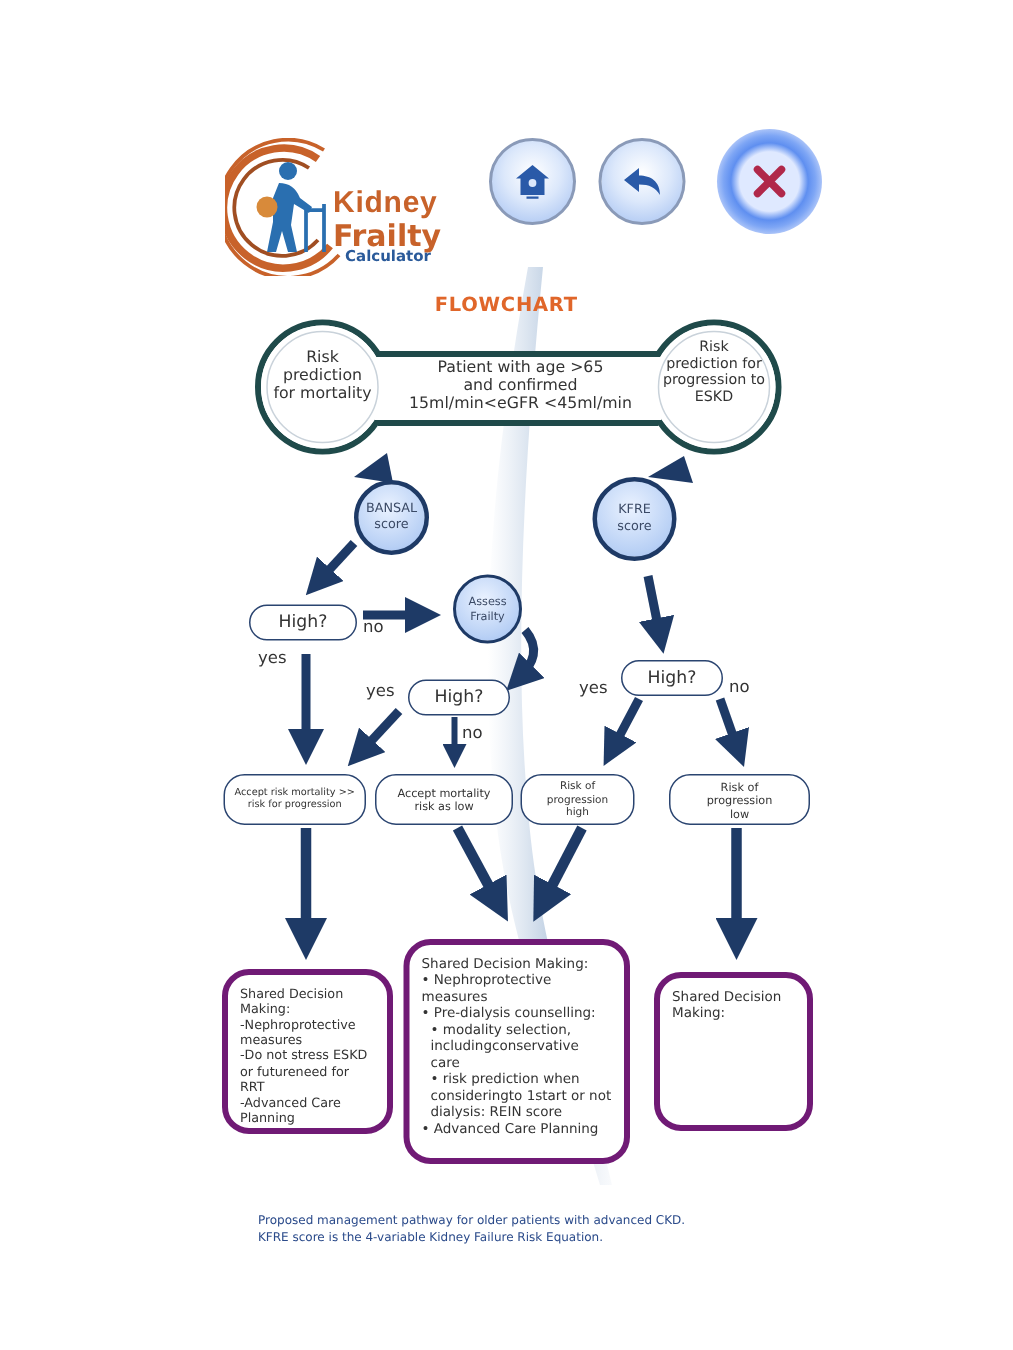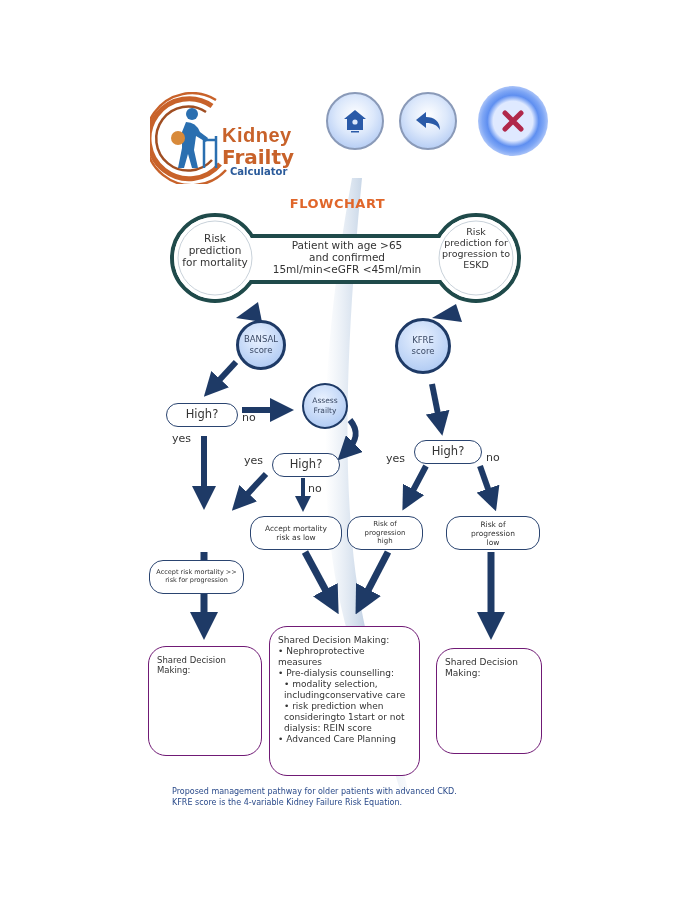--- a/index.html
+++ b/index.html
@@ -11,24 +11,24 @@
   .logo-calc{position:absolute;left:230px;top:166px;font-size:10px;font-weight:bold;color:#2a5a9a;}
   .navbtn{position:absolute;border-radius:50%;display:flex;align-items:center;justify-content:center;cursor:pointer;}
   .navbtn.home{left:326px;top:92px;width:58px;height:58px;background:radial-gradient(circle at 50% 40%,#ffffff 0%,#dce8fb 45%,#9fbdf0 100%);border:2px solid #8a9ab8;box-sizing:border-box;}
   .navbtn.back{left:399px;top:92px;width:58px;height:58px;background:radial-gradient(circle at 50% 40%,#ffffff 0%,#dce8fb 45%,#9fbdf0 100%);border:2px solid #8a9ab8;box-sizing:border-box;}
   .navbtn.close{left:478px;top:86px;width:70px;height:70px;background:radial-gradient(circle,#dfe9ff 0%,#dfe9ff 40%,#5f8ff0 52%,#7ea6f5 62%,#cfdcfb 78%,#eef3ff 100%);}
   .title{position:absolute;left:0;width:675px;top:196px;text-align:center;font-size:13px;font-weight:bold;color:#e0662a;letter-spacing:0.5px;}
   .txt{position:absolute;text-align:center;color:#333;line-height:1.15;}
   .lbl{position:absolute;font-size:11px;color:#333;}
   .node-circle{position:absolute;border-radius:50%;border:3px solid #1e3a66;background:radial-gradient(circle at 45% 35%,#eaf2ff 0%,#b8d0f5 70%,#9dbbee 100%);box-sizing:border-box;display:flex;align-items:center;justify-content:center;text-align:center;font-size:8.5px;color:#3b4a66;line-height:1.3;}
   .pill{position:absolute;border:1.6px solid #2a4470;border-radius:14px;background:#fff;box-sizing:border-box;display:flex;align-items:center;justify-content:center;text-align:center;color:#333;line-height:1.2;}
-  .box{position:absolute;border:1px solid #701a75;border-radius:18px;background:#fff;box-sizing:border-box;padding:8px 8px;font-size:8.5px;color:#333;line-height:1.22;}
+  .box{position:absolute;border:4px solid #701a75;border-radius:18px;background:#fff;box-sizing:border-box;padding:8px 8px;font-size:8.5px;color:#333;line-height:1.22;}
   .box ul{margin:0;padding:0;list-style:none;}
   .box li{margin:0;}
-  .caption{position:absolute;left:172px;top:787px;font-size:8px;color:#2a4a8a;line-height:1.35;}
+  .caption{position:absolute;left:172px;top:809px;font-size:8px;color:#2a4a8a;line-height:1.35;}
 </style>
 </head>
 <body>
 
 <svg class="layer" viewBox="0 0 675 900">
   <defs>
     <linearGradient id="sw" x1="0" x2="1" y1="0" y2="0">
       <stop offset="0" stop-color="#cfdcec" stop-opacity="0"></stop>
       <stop offset="0.5" stop-color="#b9cbe0" stop-opacity="0.9"></stop>
       <stop offset="1" stop-color="#dfe7f1" stop-opacity="0.2"></stop>
@@ -141,27 +141,32 @@
 <div class="pill" style="left:272px;top:453px;width:68px;height:24px;font-size:11.5px;">High?</div>
 <div class="pill" style="left:414px;top:440px;width:68px;height:24px;font-size:11.5px;">High?</div>
 
 <div class="lbl" style="left:242px;top:411px;">no</div>
 <div class="lbl" style="left:172px;top:432px;">yes</div>
 <div class="lbl" style="left:244px;top:454px;">yes</div>
 <div class="lbl" style="left:308px;top:482px;">no</div>
 <div class="lbl" style="left:386px;top:452px;">yes</div>
 <div class="lbl" style="left:486px;top:451px;">no</div>
 
-<div class="pill" style="left:149px;top:516px;width:95px;height:34px;font-size:6.5px;padding:0 6px;margin-top:44px;">Accept risk mortality &gt;&gt; risk for progression</div>
+<div class="pill" style="left:149px;top:516px;width:95px;height:34px;font-size:6.5px;padding:0 6px;">Accept risk mortality &gt;&gt; risk for progression</div>
 <div class="pill" style="left:250px;top:516px;width:92px;height:34px;font-size:7.5px;padding:0 8px;">Accept mortality risk as low</div>
 <div class="pill" style="left:347px;top:516px;width:76px;height:34px;font-size:7px;padding:0 14px;">Risk of progression high</div>
 <div class="pill" style="left:446px;top:516px;width:94px;height:34px;font-size:7.5px;padding:0 18px;">Risk of progression low</div>
 
 <div class="box" style="left:148px;top:646px;width:114px;height:110px;">
   <div>Shared Decision Making:</div>
+  <ul>
+    <li>-Nephroprotective measures</li>
+    <li>-Do not stress ESKD or futureneed for RRT</li>
+    <li>-Advanced Care Planning</li>
+  </ul>
 </div>
 <div class="box" style="left:269px;top:626px;width:151px;height:150px;font-size:9px;">
   <div>Shared Decision Making:</div>
   <ul>
     <li>• Nephroprotective measures</li>
     <li>• Pre-dialysis counselling:</li>
     <li style="padding-left:6px;">  • modality selection, includingconservative care</li>
     <li style="padding-left:6px;">  • risk prediction when consideringto 1start or not dialysis: REIN score</li>
     <li>• Advanced Care Planning</li>
   </ul>

